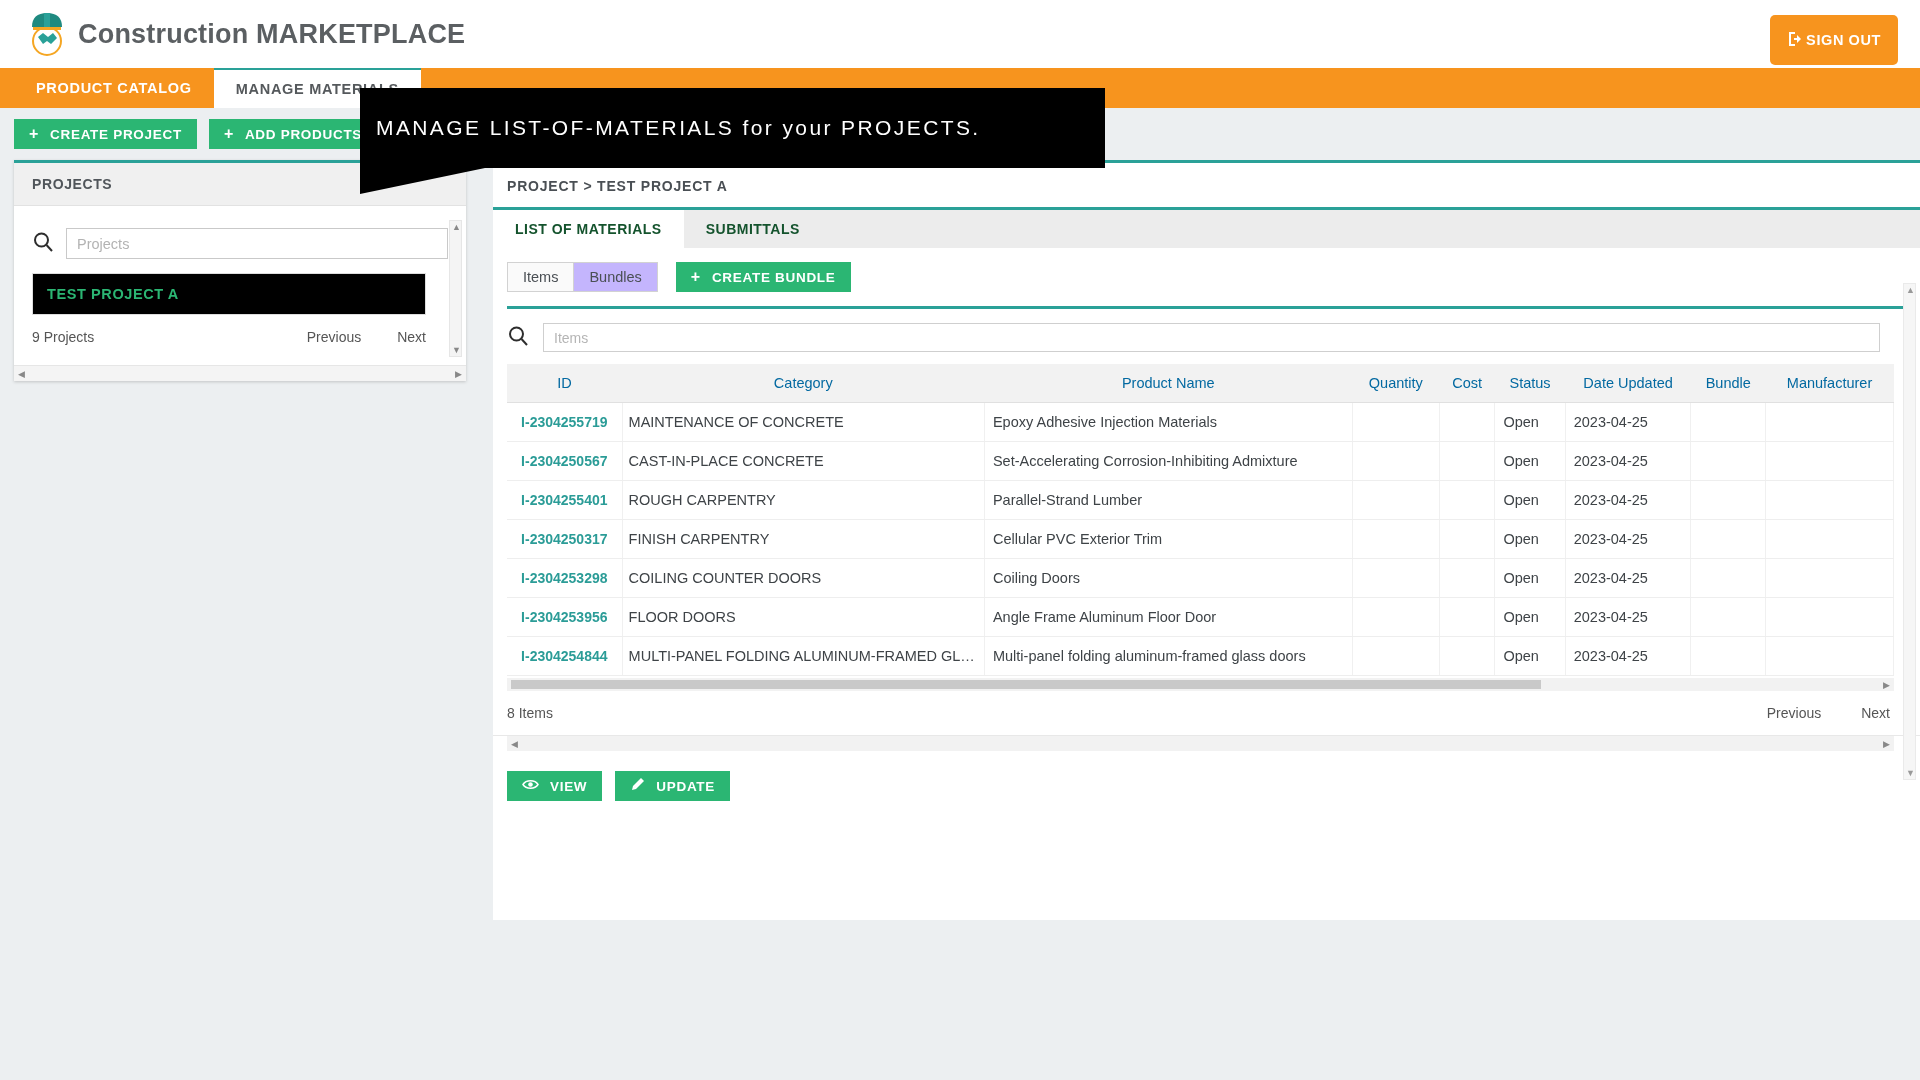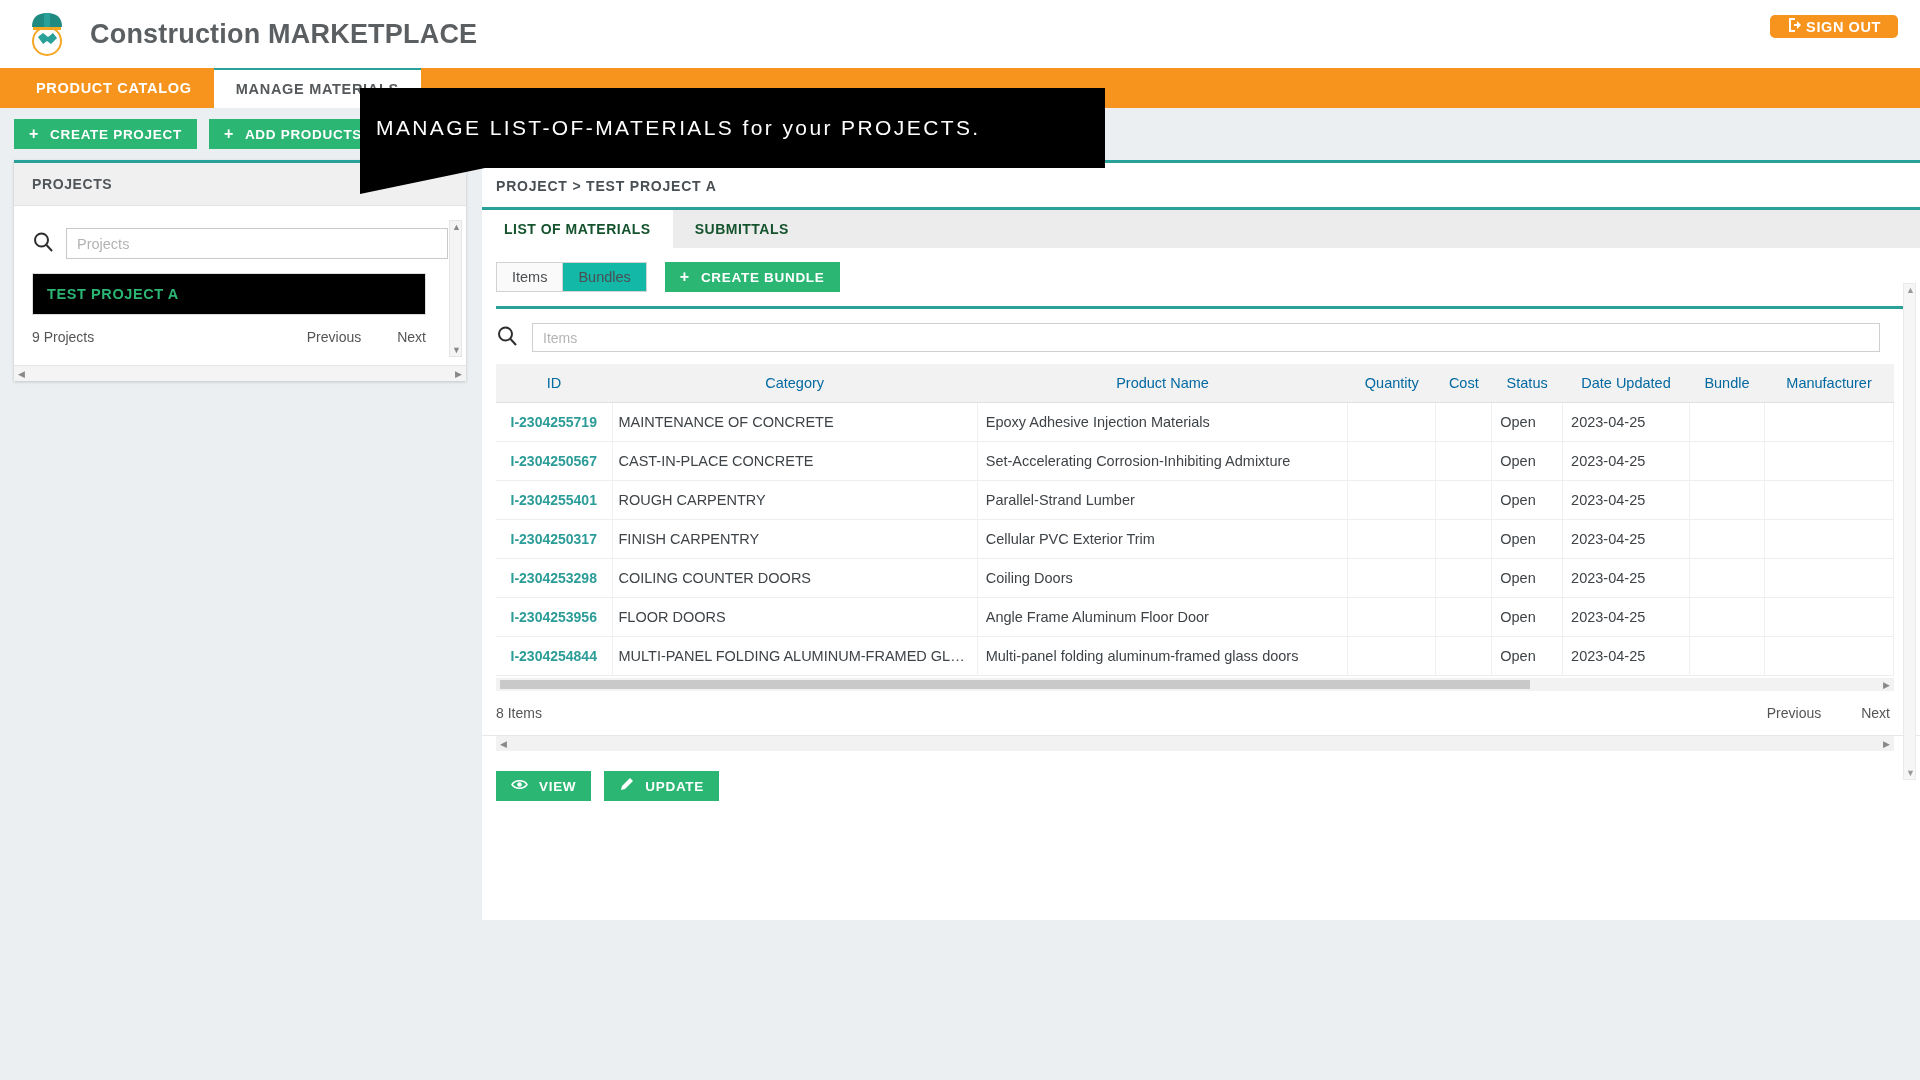--- a/index.html
+++ b/index.html
@@ -9,32 +9,32 @@
     background: #eceff1;
     overflow: hidden;
   }
 
   
   .header {
     height: 68px; background: #ffffff;
     display: flex; align-items: center;
     padding: 0 24px; position: relative;
   }
-  .logo-wrap { display: flex; align-items: center; gap: 20px; }
+  .logo-wrap { display: flex; align-items: center; gap: 8px; }
   .logo-mark { width: 46px; height: 50px; position: relative; flex: 0 0 auto; }
   .brand {
     font-size: 27px; font-weight: bold; color: #5b5f62;
     letter-spacing: .2px; white-space: nowrap;
   }
   .brand .brand-strong { font-weight: bold; }
   .signout-btn {
     position: absolute; right: 22px; top: 15px;
     background: #f7941e; color: #fff;
     border: none; border-radius: 5px;
-    height: 23px; padding: 0 17px;
+    height: 50px; padding: 0 17px;
     font-size: 14.5px; font-weight: bold; letter-spacing: .6px;
     display: flex; align-items: center; gap: 3px;
     font-family: "Liberation Sans", sans-serif;
     cursor: pointer;
   }
 
   
   .navbar {
     height: 40px; background: #f7941e;
     display: flex; align-items: stretch;
@@ -113,21 +113,21 @@
   .hscroll {
     height: 16px; background: #f4f4f4;
     border-top: 1px solid #e6e6e6;
     display: flex; align-items: center;
     justify-content: space-between; padding: 0 4px;
     font-size: 9px; color: #888;
   }
 
   
   .main {
-    flex: 1; margin-left: 16px;
+    flex: 1; margin-left: 27px;
     background: #fff; border-top: 3px solid #2aa198;
     min-height: 760px; position: relative;
   }
   .breadcrumb {
     padding: 15px 0 13px 14px;
     font-size: 14px; font-weight: bold; color: #4a4f54;
     letter-spacing: .8px;
     border-bottom: 3px solid #2aa198;
   }
   .tabstrip { display: flex; background: #ececec; height: 38px; }
@@ -135,21 +135,21 @@
     padding: 16px 22px; display: flex; align-items: center;
     font-size: 14px; font-weight: bold; letter-spacing: .5px;
     color: #14532d; cursor: pointer;
   }
   .tabstrip .tab.active { background: #fff; }
   .panel-inner { padding: 14px 14px 0 14px; }
   .seg-row { display: flex; align-items: center; gap: 18px; }
   .segmented { display: flex; border: 1px solid #d2d2d2; background: #fff; }
   .seg {
     padding: 6px 15px; font-size: 14.5px; color: #4a4f54;
-    background: #14b8a6; cursor: pointer;
+    background: #c4b5fd; cursor: pointer;
   }
   .seg.active { background: #fafafa; border-right: 1px solid #d2d2d2; }
   .panel-divider { border-bottom: 3px solid #2aa198; margin-top: 14px; }
 
   .item-search-row {
     display: flex; align-items: center; gap: 14px;
     padding: 14px 40px 12px 14px;
   }
   .item-search {
     flex: 1; height: 29px; border: 1px solid #cfcfcf;

